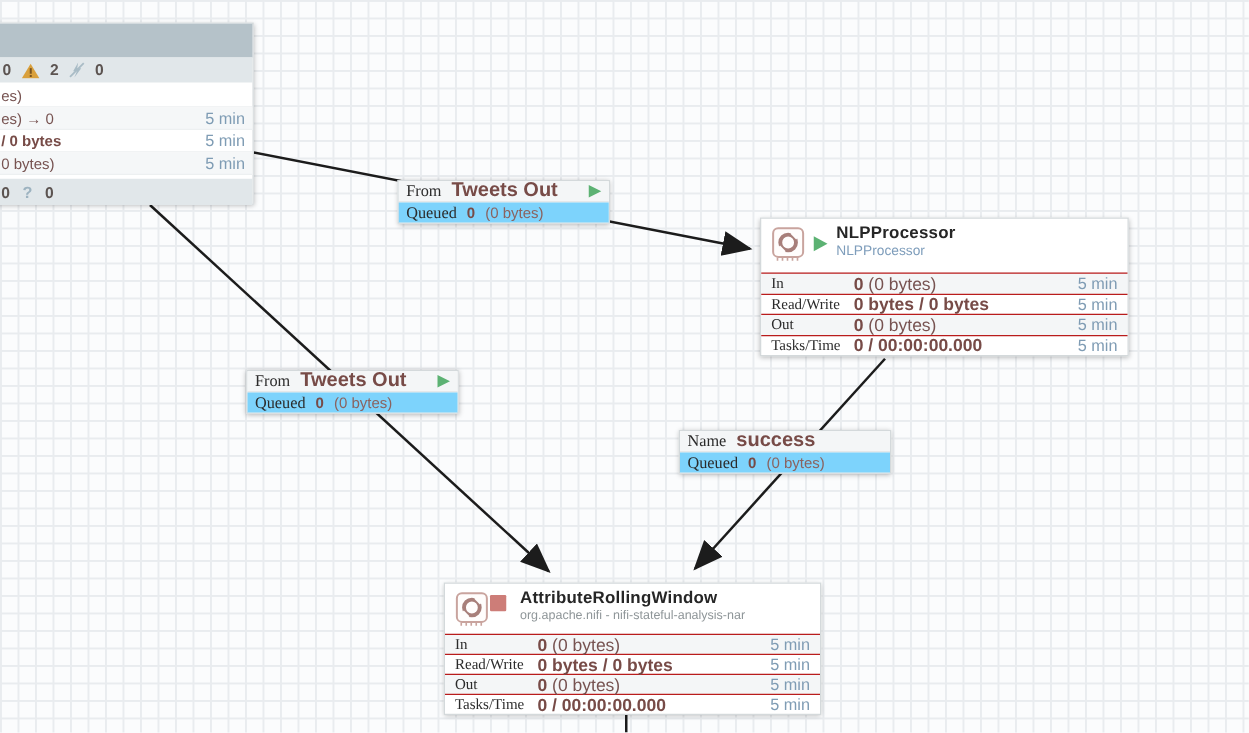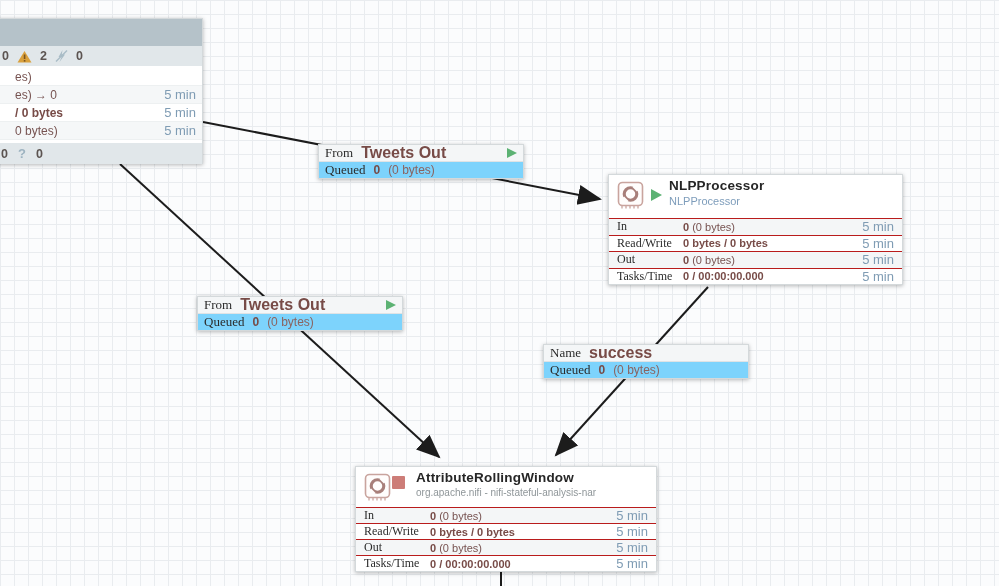--- a/index.html
+++ b/index.html
@@ -35,31 +35,31 @@
     display: flex; align-items: center; gap: 8px;
     padding-left: 5px; font-size: 12.5px; font-weight: bold; color: #5c5451;
   }
   .pg-rows { margin-top: 2px; }
   .pg-row {
     height: 18px; display: flex; align-items: center;
     padding: 0 6px 0 4px; font-size: 12px;
     border-bottom: 1px solid #edf0f1;
   }
   .pg-row:nth-child(even) { background: #f5f7f8; }
-  .pg-frag { color: #775351; white-space: nowrap; margin-left: 14px; }
+  .pg-frag { color: #775351; white-space: nowrap; }
   .pg-row.bold .pg-frag { font-weight: bold; color: #774b47; }
   .pg-footer {
     margin-top: 3px; height: 21px; background: #e1e7ea;
     display: flex; align-items: center; gap: 10px;
     padding-left: 4px; font-size: 12.5px; font-weight: bold; color: #5c5451;
   }
   .q-icon { color: #9db3c0; font-weight: bold; font-size: 13px; }
 
   
-  .cl { width: 206px; }
+  .cl { width: 170px; }
   .cl1 { left: 318px; top: 144px; }
   .cl2 { left: 197px; top: 296px; }
   .cl3 { left: 543px; top: 344px; }
   .cl-row1 {
     height: 17px; background: #f4f6f7; border-bottom: 1px solid #dfe3e5;
     display: flex; align-items: center; gap: 8px; padding: 0 6px;
   }
   .cl-row2 { height: 16px; background: #7dd3fc; display: flex; align-items: center; gap: 8px; padding: 0 6px; }
   .cl-key { font-family: "Liberation Serif", serif; font-size: 13px; color: #2b2b2b; }
   .cl-val { font-size: 16px; font-weight: bold; color: #774b47; }
@@ -82,21 +82,21 @@
   .proc-title { font-size: 13.5px; font-weight: bold; color: #262626; letter-spacing: .2px; }
   .proc-sub { font-size: 11px; color: #7e9dbb; margin-top: 2px; }
   .proc-bundle { font-size: 10px; color: #8f9699; margin-top: 2px; }
   .proc-row {
     height: 16.5px; display: flex; align-items: center;
     padding: 0 8px; border-top: 1px solid #b91c1c; font-size: 12px;
   }
   .arw .proc-row { height: 16px; }
   .proc-row:nth-child(odd) { background: #f4f6f7; }
   .proc-label { font-family: "Liberation Serif", serif; color: #2b2b2b; width: 66px; flex: none; font-size: 12px; }
-  .proc-val { color: #775351; font-size: 11px; white-space: nowrap; }
+  .proc-val { color: #775351; font-size: 14px; white-space: nowrap; }
   .proc-val .vb { font-weight: bold; color: #774b47; }
 </style>
 </head>
 <body>
 
 <svg class="wires" width="999" height="586">
   <defs>
     <marker id="arrow" markerWidth="14" markerHeight="12" refX="11" refY="5" orient="auto">
       <path d="M0,0 L12,5 L0,10 z" fill="#1c1c1c"></path>
     </marker>

